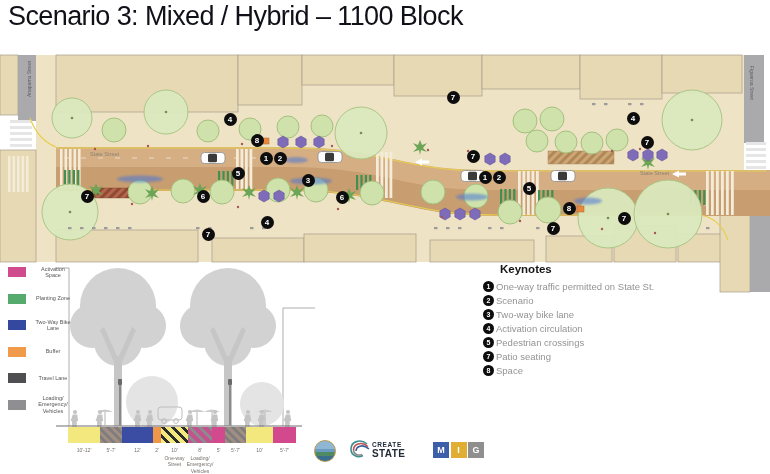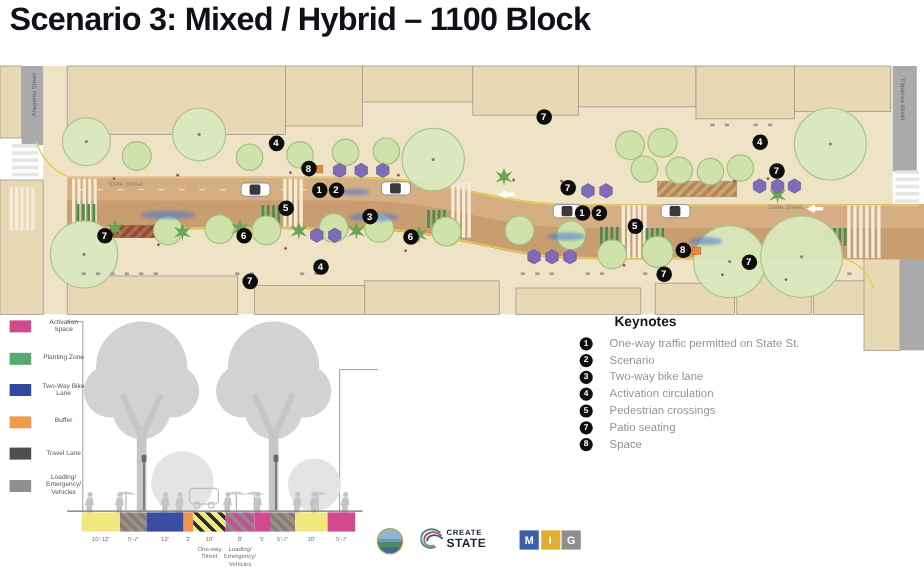--- a/index.html
+++ b/index.html
@@ -1,19 +1,19 @@
 <!DOCTYPE html>
 <html><head>
 <meta charset="utf-8">
 <style>
   html,body{margin:0;padding:0;background:#ffffff;}
   .slide{position:relative;width:770px;height:474px;background:#fff;overflow:hidden;
          font-family:"Liberation Sans", sans-serif;}
   
-  .page-title{position:absolute;left:8px;top:1px;font-size:27px;font-weight:700;
+  .page-title{position:absolute;left:8px;top:1px;font-size:27px;font-weight:400;
               letter-spacing:-0.6px;color:#101018;white-space:nowrap;}
   
   .plan-svg{position:absolute;left:0;top:0;z-index:1;}
   .tree{fill:#cfe2ab;stroke:#a3c17e;stroke-width:1;}
   .tree-big{fill:#dae8bd;stroke:#abc687;stroke-width:1;fill-opacity:.95;}
   .cwb{fill:#f3ecd8;}
   .cwg{fill:#e6e6e6;}
   .gz{fill:#3e9150;}
   .hex{fill:#7e6cb8;stroke:#5e5096;stroke-width:.5;}
   .furn{fill:#9b9b9b;}
@@ -29,25 +29,25 @@
   .marker{position:absolute;z-index:6;width:13px;height:13px;border-radius:50%;
           background:#0d0d0d;color:#fff;font-size:8px;font-weight:bold;
           text-align:center;line-height:13.5px;}
   
   .legend{position:absolute;left:8px;top:259px;width:86px;z-index:4;}
   .legend-row{display:flex;align-items:center;height:26.5px;}
   .legend-swatch{width:18px;height:10px;flex:0 0 18px;margin-right:7px;}
   .legend-label{width:40px;font-size:5.5px;line-height:1.2;color:#555;text-align:center;}
   
   .keynotes{position:absolute;left:483px;top:263px;width:284px;z-index:4;}
-  .keynotes-heading{font-size:11.5px;font-weight:bold;color:#151515;margin:0 0 4px 29px;}
+  .keynotes-heading{font-size:11.5px;font-weight:bold;color:#151515;margin:0 0 4px 17px;}
   .keynote-item{display:flex;align-items:center;height:14px;}
   .kn-bullet{flex:0 0 11px;width:11px;height:11px;border-radius:50%;background:#0d0d0d;
              color:#fff;font-size:7px;font-weight:bold;text-align:center;line-height:11.5px;}
-  .kn-label{margin-left:14px;font-size:9.5px;color:#939393;white-space:nowrap;}
+  .kn-label{margin-left:2px;font-size:9.5px;color:#939393;white-space:nowrap;}
   
   .section-bar{position:absolute;left:68px;top:427px;display:flex;z-index:4;}
   .seg-col{position:relative;}
   .seg-swatch{height:16px;width:100%;}
   .seg-gray-hatch{background:repeating-linear-gradient(45deg,#a08f80 0 3px,#7f7d80 3px 6px);}
   .seg-oneway-hatch{background:repeating-linear-gradient(45deg,#f2e87e 0 4px,#2c2c2c 4px 7px);}
   .seg-loading-hatch{background:repeating-linear-gradient(45deg,#c2538f 0 4px,#8b8b8d 4px 7px);}
   .seg-dim{margin-top:4px;font-size:5px;color:#77706a;text-align:center;white-space:nowrap;}
   .seg-sub{position:relative;left:50%;margin-left:-15px;width:30px;margin-top:2px;
            font-size:5px;line-height:1.25;color:#77706a;text-align:center;}

